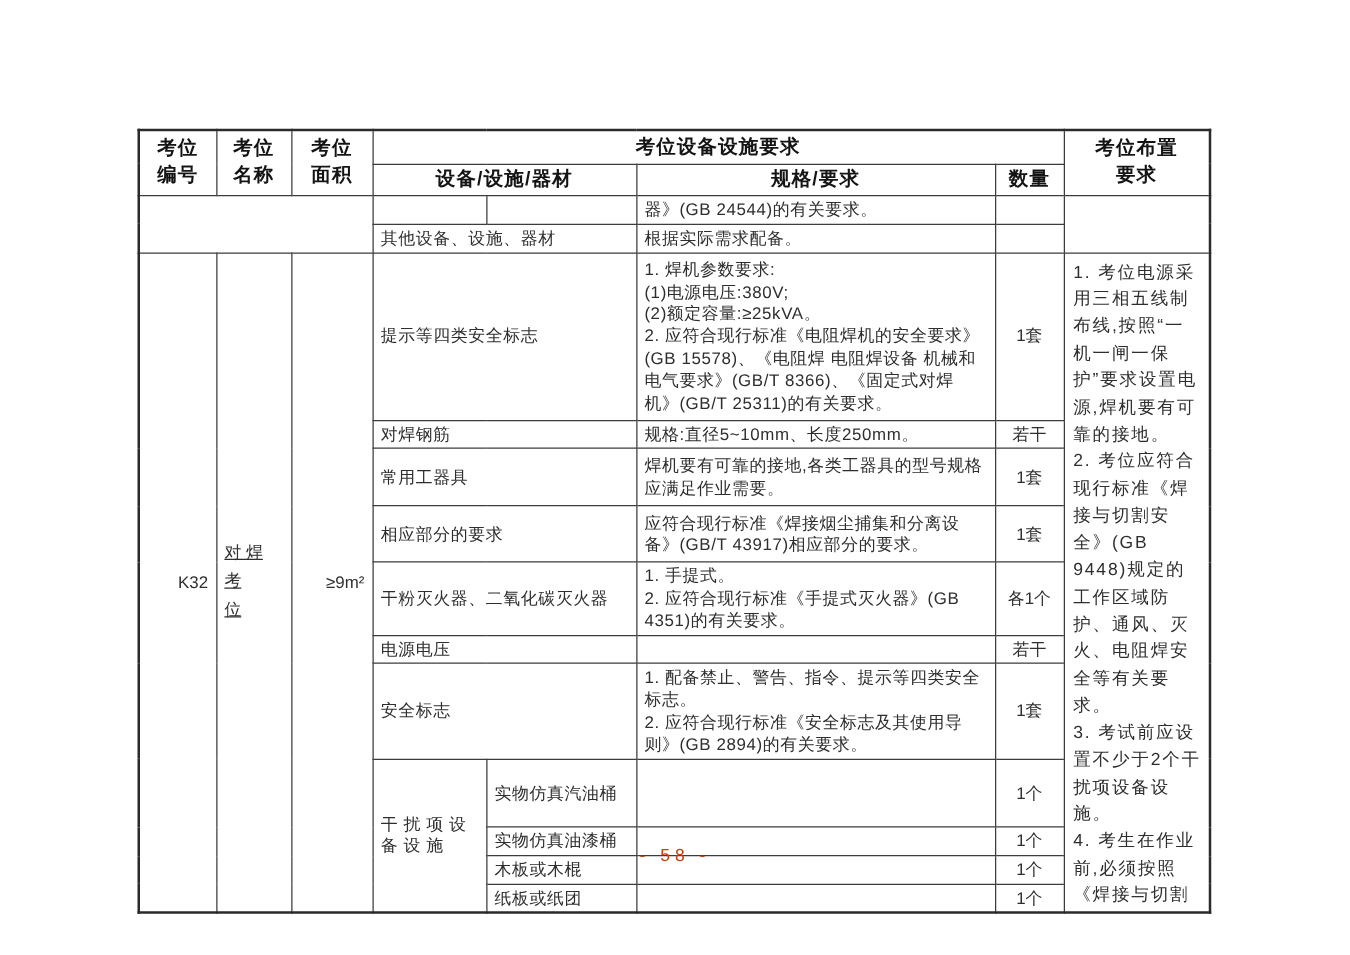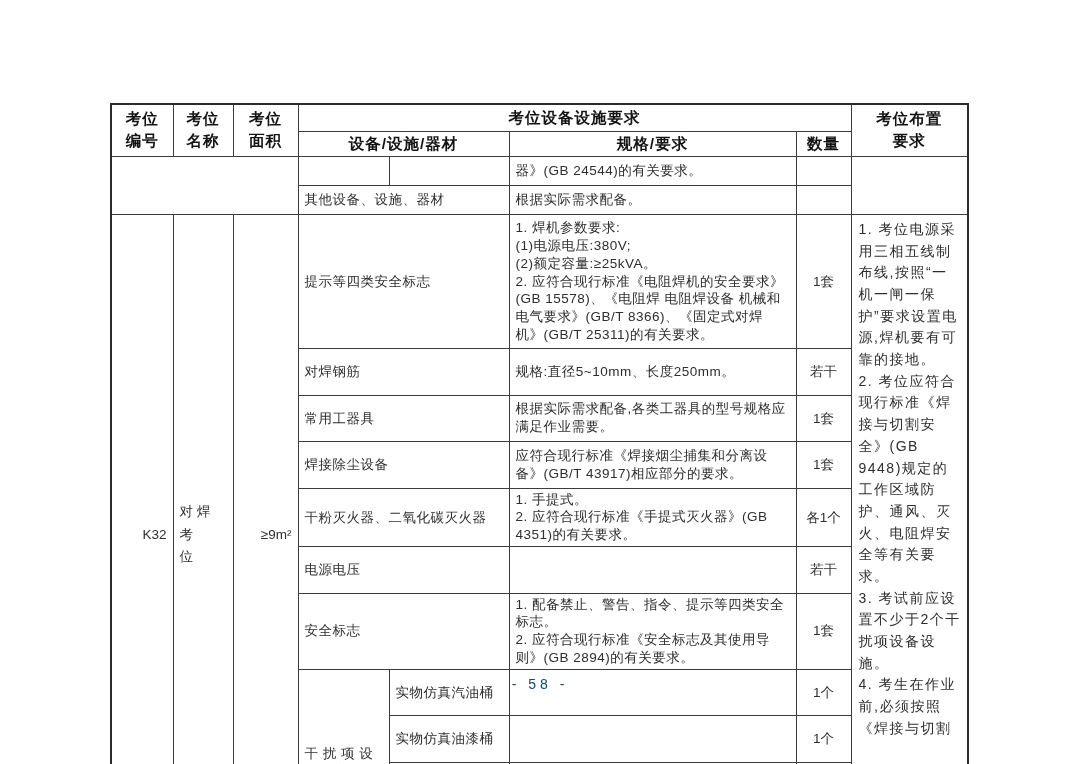--- a/index.html
+++ b/index.html
@@ -34,38 +34,38 @@
     letter-spacing:1px;
   }
   .exam-table td {
     font-size:13.5px;
     padding:2px 6px;
     vertical-align:middle;
     line-height:1.3;
     letter-spacing:0.5px;
   }
   td.center { text-align:right; letter-spacing:0; }
-  td.qty { text-align:center; padding:14px 3px; letter-spacing:0; }
-  td.name-cell { line-height:1.7; letter-spacing:0; }
+  td.qty { text-align:center; padding:2px 3px; letter-spacing:0; }
+  td.name-cell { line-height:1.7; letter-spacing:0;text-decoration:underline; }
   td.layout-cell {
     vertical-align:top;
     font-size:14px;
     line-height:1.55;
     letter-spacing:1.5px;
     padding:4px 6px 2px 7px;
   }
   td.spec-cell { line-height:1.32; }
   .footer {
     position:absolute;
     left:0; top:676px;
     width:100%;
     text-align:center;
     font-size:14px;
     letter-spacing:4px;
-    color:#0c4a6e;
+    color:#c2410c;
   }
 </style>
 </head>
 <body>
 
 <div class="page">
 
   <table class="exam-table">
     <colgroup>
       <col style="width:62px">
@@ -126,25 +126,25 @@
 3. 考试前应设置不少于2个干扰项设备设施。
 4. 考生在作业前,必须按照《焊接与切割</td>
     </tr>
     <tr style="height:22px">
       <td colspan="2">对焊钢筋</td>
       <td class="spec-cell">规格:直径5~10mm、长度250mm。</td>
       <td class="qty">若干</td>
     </tr>
     <tr style="height:46px">
       <td colspan="2">常用工器具</td>
-      <td class="spec-cell">根据实际需求配备,各类工器具的型号规格应满足作业需要。</td>
+      <td class="spec-cell">焊机要有可靠的接地,各类工器具的型号规格应满足作业需要。</td>
       <td class="qty">1套</td>
     </tr>
     <tr style="height:45px">
-      <td colspan="2">焊接除尘设备</td>
+      <td colspan="2">相应部分的要求</td>
       <td class="spec-cell">应符合现行标准《焊接烟尘捕集和分离设备》(GB/T 43917)相应部分的要求。</td>
       <td class="qty">1套</td>
     </tr>
     <tr style="height:47px">
       <td colspan="2">干粉灭火器、二氧化碳灭火器</td>
       <td class="spec-cell">1. 手提式。
 2. 应符合现行标准《手提式灭火器》(GB 4351)的有关要求。</td>
       <td class="qty">各1个</td>
     </tr>
     <tr style="height:22px">

